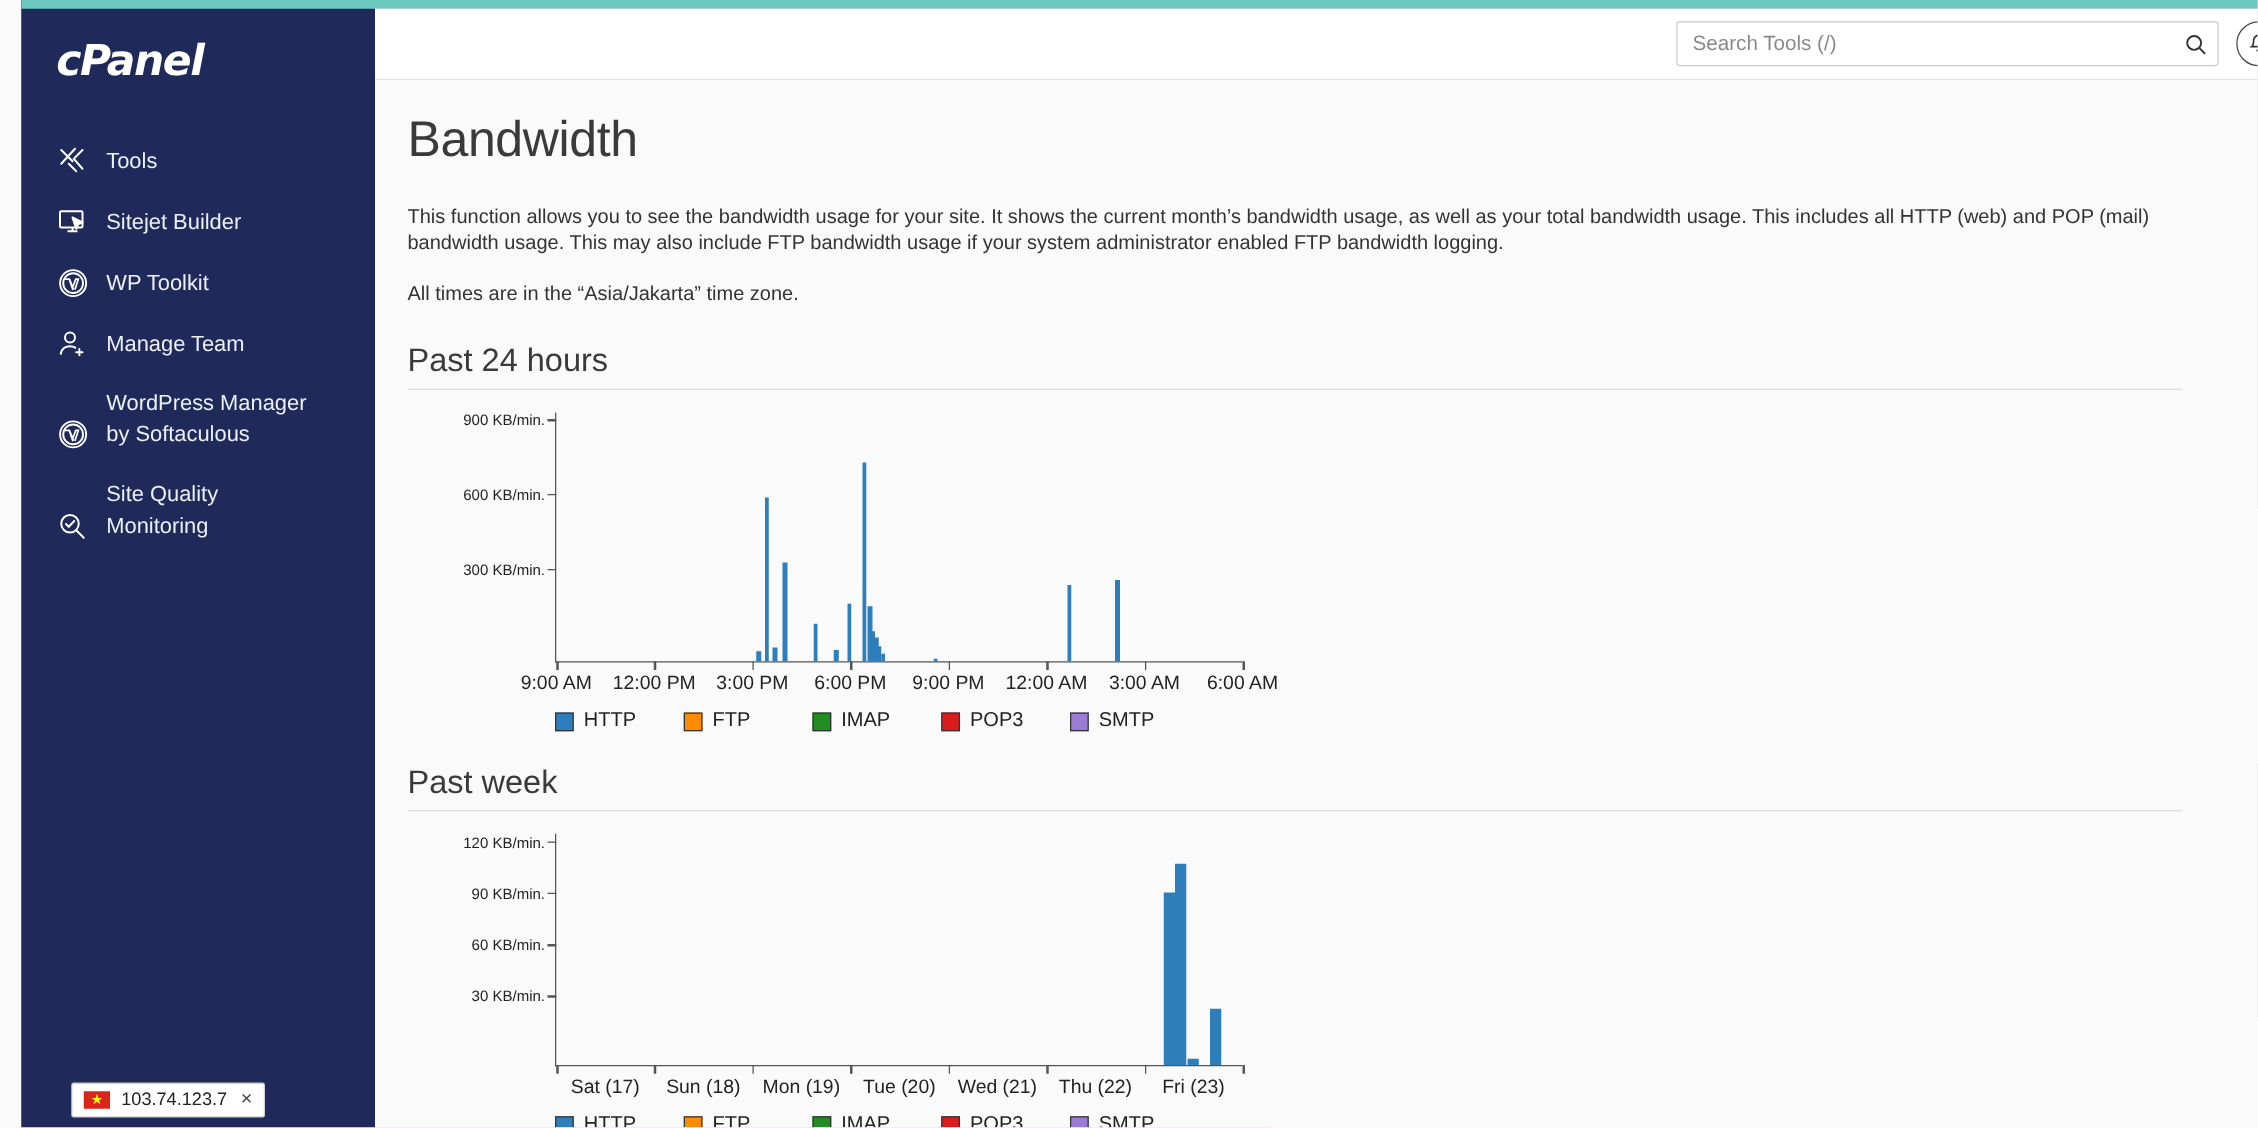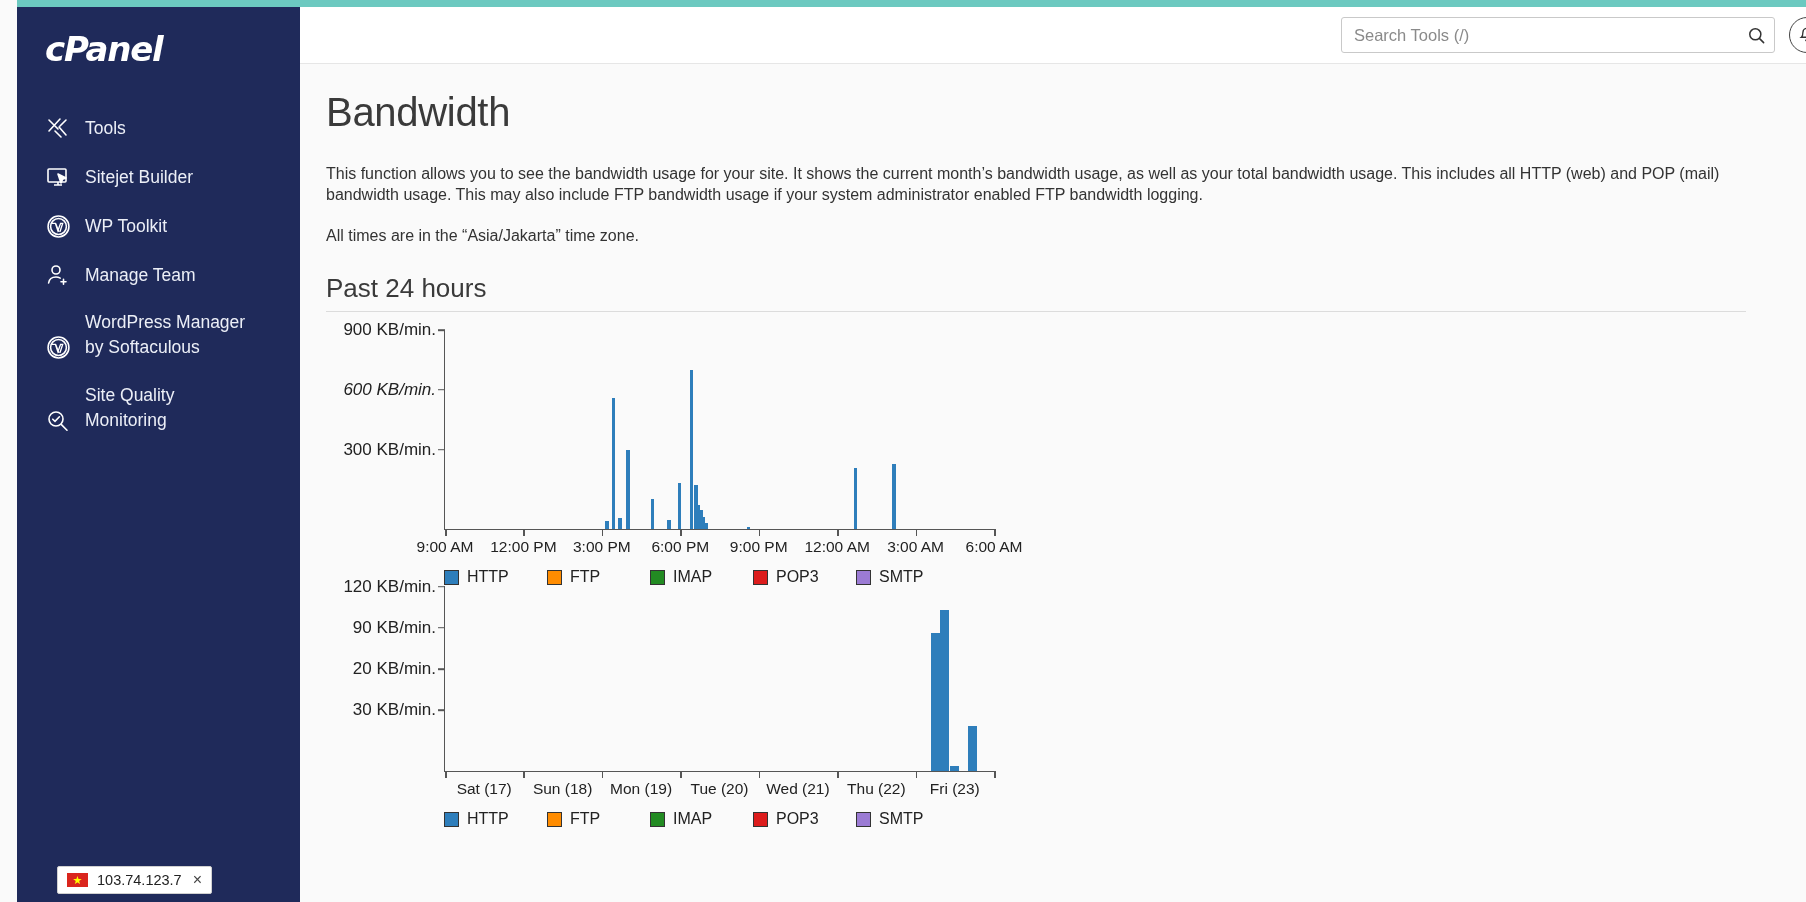--- a/index.html
+++ b/index.html
@@ -162,21 +162,21 @@
     margin-left: 118px;
     width: 550px;
     border-left: 1.6px solid #555;
     border-bottom: 1.6px solid #555;
   }
   .chart-area.week { height: 186px; width: 550px; }
   .ytick {
     position: absolute;
     right: 100%;
     transform: translateY(-50%);
-    font-size: 17px;
+    font-size: 12px;
     color: #222;
     white-space: nowrap;
     padding-right: 9px;
     text-align: right;
   }
   .ytick::after {
     content: "";
     position: absolute;
     right: 0; top: 50%;
     width: 7px; height: 1.6px;
@@ -329,21 +329,21 @@
 
     <div class="content">
       <h1 class="page-title">Bandwidth</h1>
       <p class="desc">This function allows you to see the bandwidth usage for your site. It shows the current month’s bandwidth usage, as well as your total bandwidth usage. This includes all HTTP (web) and POP (mail) bandwidth usage. This may also include FTP bandwidth usage if your system administrator enabled FTP bandwidth logging.</p>
       <p class="tz">All times are in the “Asia/Jakarta” time zone.</p>
 
       <div class="chart-block">
         <h2 class="section-title">Past 24 hours</h2>
         <div class="chart-area" id="chart0">
             <div class="ytick" style="bottom: 30%;">300 KB/min.</div>
-            <div class="ytick" style="bottom: 60%; font-style: italic;">600 KB/min.</div>
+            <div class="ytick" style="bottom: 60%;">600 KB/min.</div>
             <div class="ytick" style="bottom: 90%;">900 KB/min.</div>
             <div class="xtick" style="left: 0%;"></div>
             <div class="xlabel" style="left: 0%;">9:00 AM</div>
             <div class="xtick" style="left: 14.2857%;"></div>
             <div class="xlabel" style="left: 14.2857%; text-align: center;">12:00 PM</div>
             <div class="xtick" style="left: 28.5714%;"></div>
             <div class="xlabel" style="left: 28.5714%;">3:00 PM</div>
             <div class="xtick" style="left: 42.8571%;"></div>
             <div class="xlabel" style="left: 42.8571%;">6:00 PM</div>
             <div class="xtick" style="left: 57.1429%;"></div>
@@ -389,23 +389,24 @@
               <span>POP3</span>
             </div>
             <div class="legend-item">
               <span class="swatch" style="background: rgb(155, 123, 212);"></span>
               <span>SMTP</span>
             </div>
           </div>
       </div>
 
       <div class="chart-block">
+        <h2 class="section-title second">Past week</h2>
         <div class="chart-area week" id="chart1">
             <div class="ytick" style="bottom: 22.2222%;">30 KB/min.</div>
-            <div class="ytick" style="bottom: 44.4444%;">20 KB/min.</div>
+            <div class="ytick" style="bottom: 44.4444%;">60 KB/min.</div>
             <div class="ytick" style="bottom: 66.6667%;">90 KB/min.</div>
             <div class="ytick" style="bottom: 88.8889%;">120 KB/min.</div>
             <div class="xtick" style="left: 0%;"></div>
             <div class="xlabel" style="left: 7.14286%;">Sat (17)</div>
             <div class="xtick" style="left: 14.2857%;"></div>
             <div class="xlabel" style="left: 21.4286%;">Sun (18)</div>
             <div class="xtick" style="left: 28.5714%;"></div>
             <div class="xlabel" style="left: 35.7143%;">Mon (19)</div>
             <div class="xtick" style="left: 42.8571%;"></div>
             <div class="xlabel" style="left: 50%;">Tue (20)</div>

